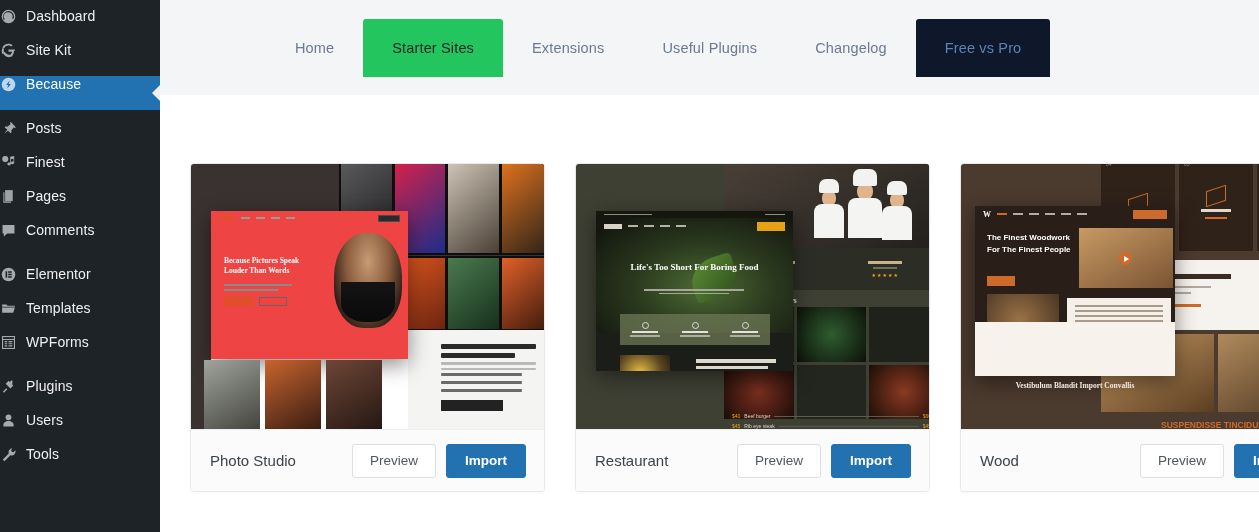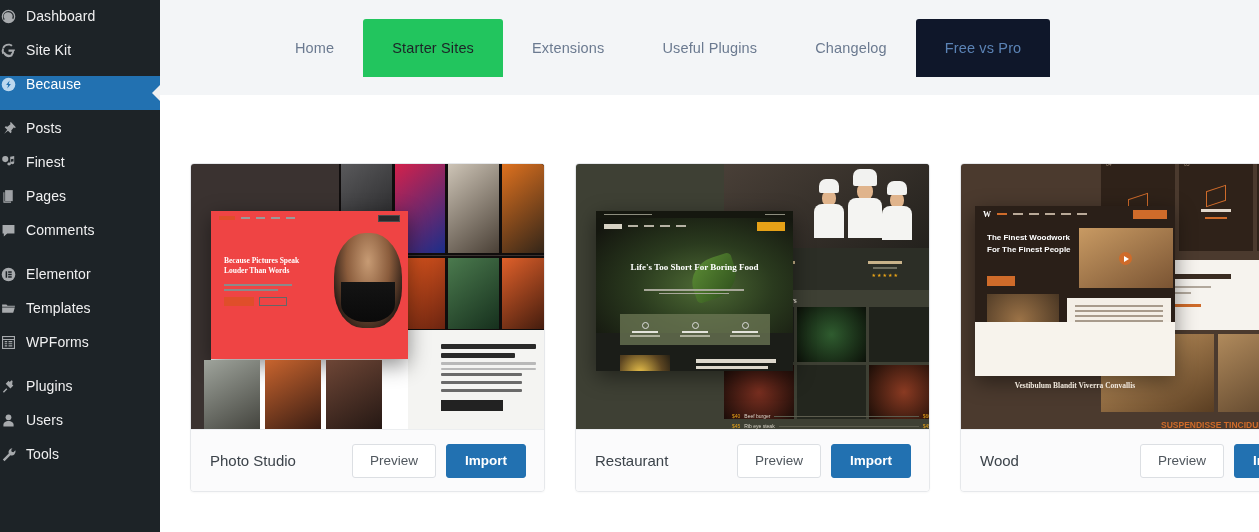--- a/index.html
+++ b/index.html
@@ -810,21 +810,21 @@
                 <div class="wd-quote">
                   <i></i>
                     <i></i>
                     <i></i>
                     <i></i>
                     <i class="s"></i>
                   <div class="wd-sign"></div>
                 </div>
               </div>
               <div class="wd-whitestrip"></div>
-              <div class="wd-vest">Vestibulum Blandit Viverra Convallis</div>
+              <div class="wd-vest">Vestibulum Blandit Import Convallis</div>
             </div>
           </div>
           <div class="card-foot">
             <div class="card-title">Wood</div>
             <div class="btn btn-preview">Preview</div>
             <div class="btn btn-import">Imp</div>
           </div>
         </div>
 
       </div>

